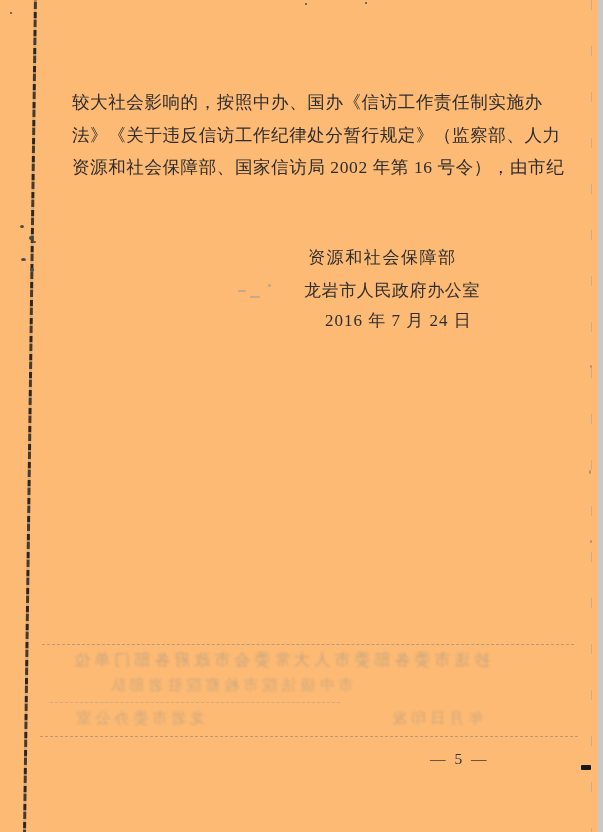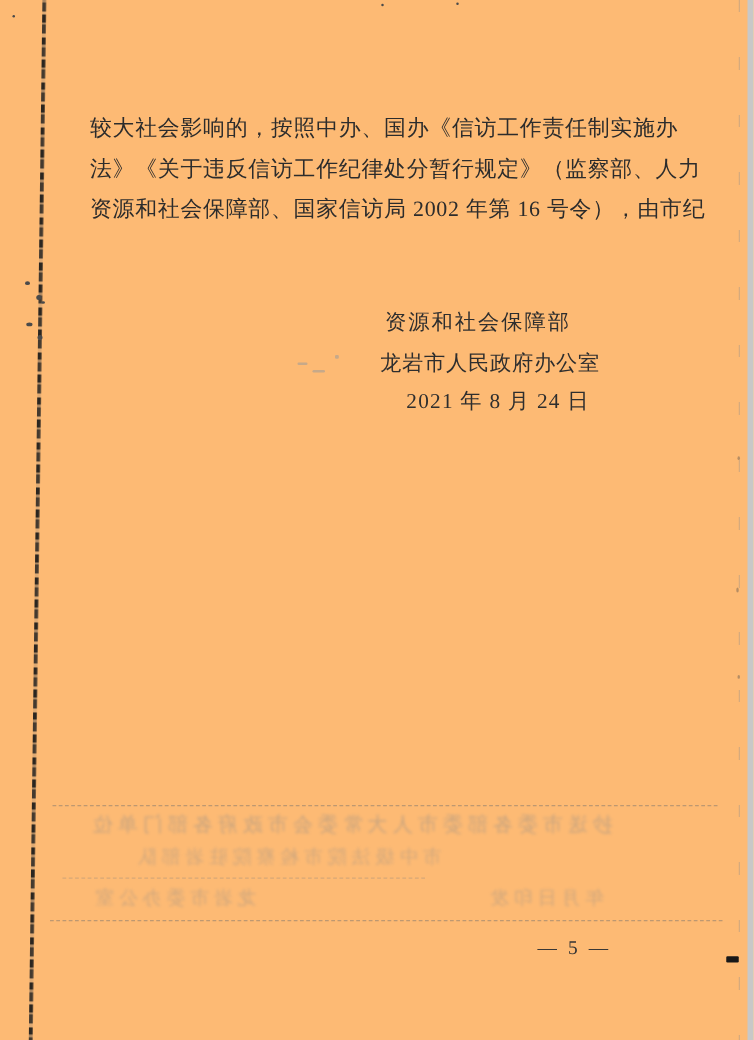--- a/index.html
+++ b/index.html
@@ -164,21 +164,21 @@
   <div class="dash-mark"></div>
 
   <div class="body-paragraph">
     <div class="body-line">较大社会影响的，按照中办、国办《信访工作责任制实施办</div>
     <div class="body-line">法》《关于违反信访工作纪律处分暂行规定》（监察部、人力</div>
     <div class="body-line">资源和社会保障部、国家信访局 2002 年第 16 号令），由市纪</div>
   </div>
 
   <div class="sig-org1">资源和社会保障部</div>
   <div class="sig-org2">龙岩市人民政府办公室</div>
-  <div class="sig-date">2021 年 8 月 24 日</div>
+  <div class="sig-date">2016 年 7 月 24 日</div>
 
   <div class="bleed">
     <div class="bleed-rule bleed-rule-top"></div>
     <div class="bleed-text bleed-line1">抄送市委各部委市人大常委会市政府各部门单位</div>
     <div class="bleed-text bleed-line2">市中级法院市检察院驻岩部队</div>
     <div class="bleed-rule bleed-rule-mid"></div>
     <div class="bleed-text bleed-line3a">龙岩市委办公室</div>
     <div class="bleed-text bleed-line3b">年月日印发</div>
     <div class="bleed-rule bleed-rule-bottom"></div>
   </div>

